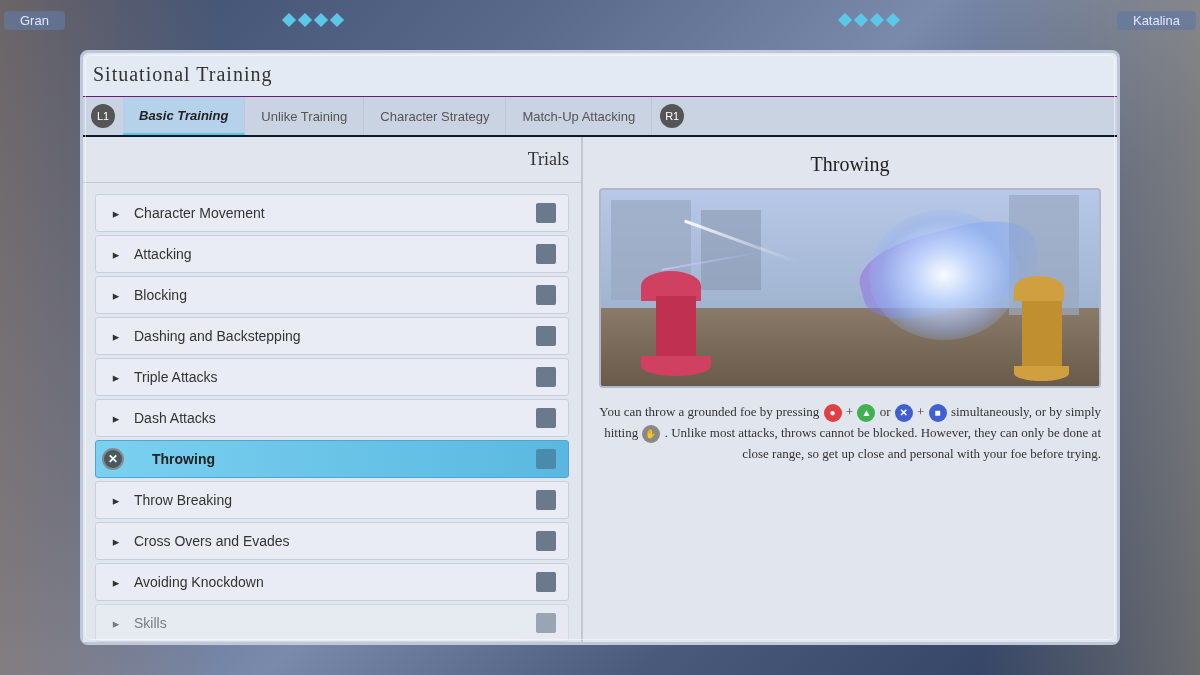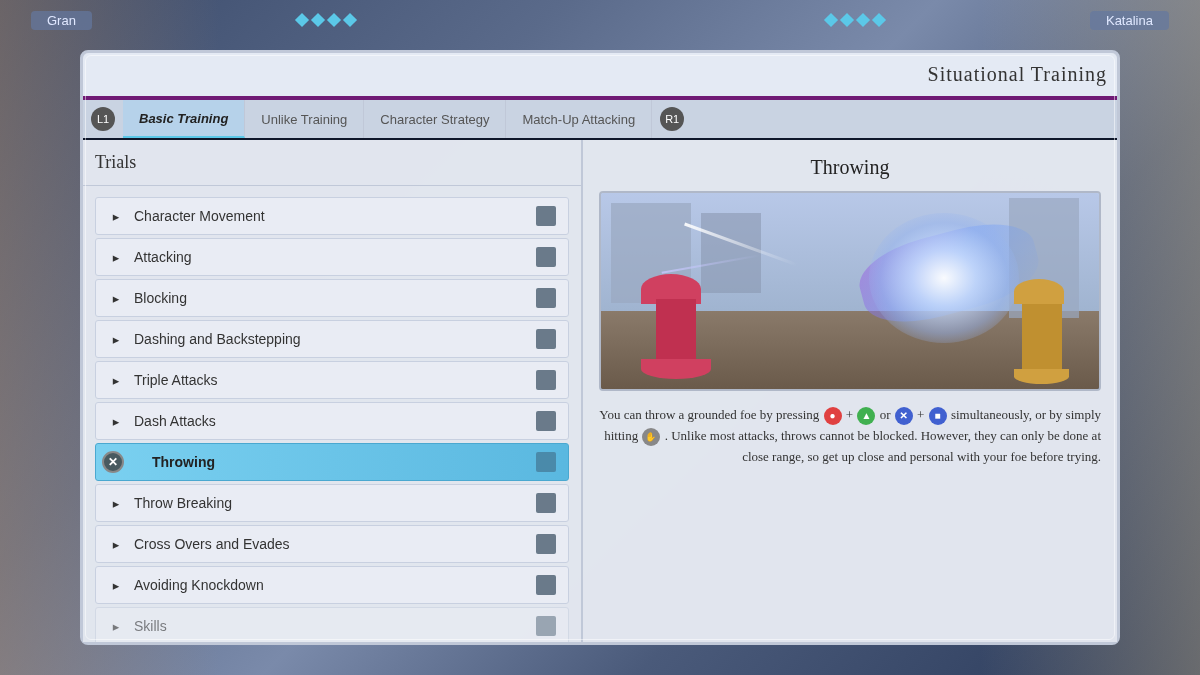--- a/index.html
+++ b/index.html
@@ -39,21 +39,21 @@
     }
 
     
     .top-bar {
       position: absolute;
       top: 0; left: 0; right: 0;
       height: 40px;
       display: flex;
       align-items: center;
       justify-content: space-between;
-      padding: 0 31px;
+      padding: 0 4px;
       z-index: 10;
     }
 
     .char-name-left, .char-name-right {
       background: rgba(100,120,160,0.7);
       color: #e0e8ff;
       padding: 2px 16px;
       border-radius: 4px;
       font-size: 13px;
       font-family: sans-serif;
@@ -78,27 +78,27 @@
       background: rgba(220, 225, 235, 0.95);
       border: 3px solid #c0c8d8;
       border-radius: 8px;
       z-index: 5;
       display: flex;
       flex-direction: column;
     }
 
     
     .title-bar {
-      text-align: right;
+      text-align: left;
       padding: 10px;
       font-size: 20px;
       color: #333;
       font-family: 'Georgia', serif;
       letter-spacing: 1px;
-      border-bottom: 4px solid #701a75;
+      border-bottom: 1px solid #701a75;
       background: rgba(230, 235, 245, 0.9);
       border-radius: 6px 6px 0 0;
     }
 
     
     .tab-bar {
       display: flex;
       align-items: center;
       background: rgba(200, 210, 225, 0.9);
       border-bottom: 2px solid #0f172a;
@@ -148,21 +148,21 @@
     
     .left-panel {
       width: 500px;
       border-right: 2px solid #c0c8d8;
       display: flex;
       flex-direction: column;
       background: rgba(225, 230, 238, 0.95);
     }
 
     .trials-title {
-      text-align: left;
+      text-align: right;
       font-size: 18px;
       font-family: 'Georgia', serif;
       color: #333;
       padding: 12px;
       border-bottom: 1px solid #c0c8d8;
     }
 
     .trials-list {
       flex: 1;
       overflow-y: auto;

